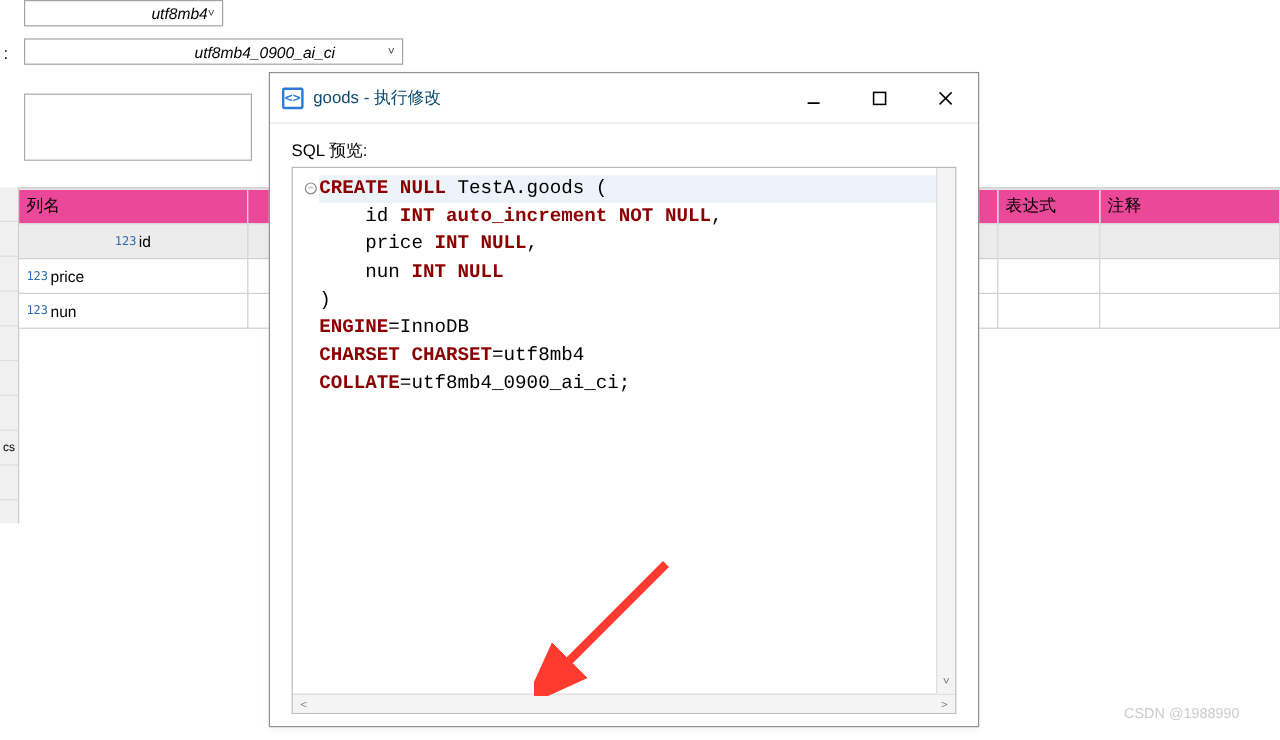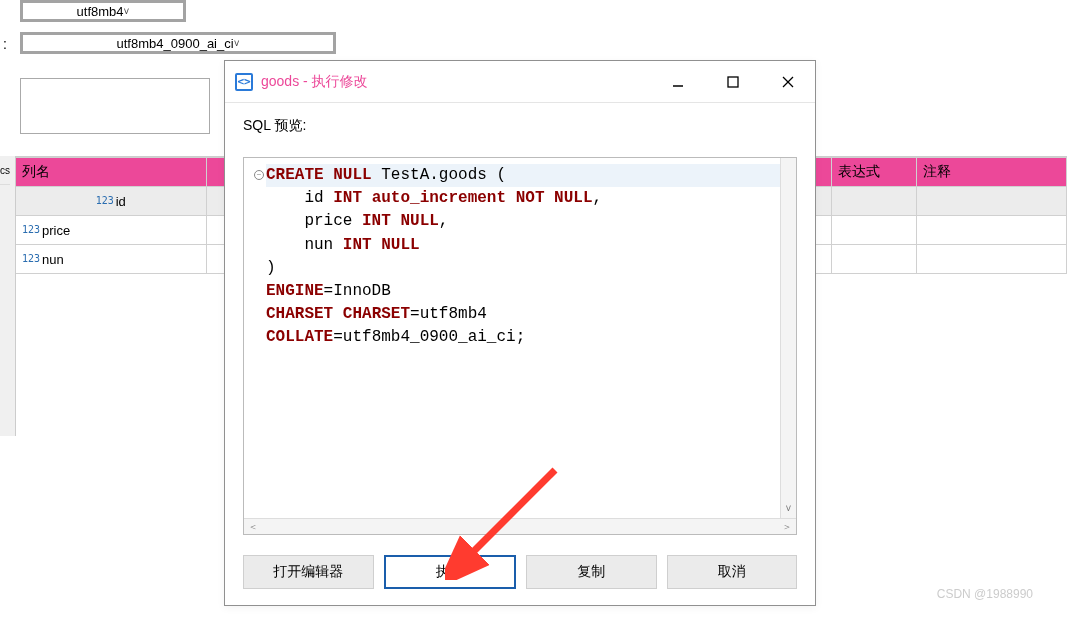--- a/index.html
+++ b/index.html
@@ -9,45 +9,47 @@
       background: #fff;
       width: 1067px;
       height: 617px;
       position: relative;
       overflow: hidden;
     }
 
     
     .bg-combo {
       position: absolute;
-      border: 3px solid #a3a3a3;
-      background: #fff;
-      display: flex;
-      align-items: center;
-      justify-content: center;
+      border: 1px solid #a3a3a3;
+      background: #fff;
+      display: flex;
+      align-items: center;
+      justify-content: flex-end;
       padding: 2px 6px;
       height: 22px;
+      font-style: italic;
     }
     .bg-combo .chev { font-size: 10px; color: #444; }
 
     .bg-textarea {
       position: absolute;
       left: 20px; top: 78px;
       width: 190px; height: 56px;
       border: 1px solid #aaa;
       background: #fff;
     }
 
     .left-gutter {
       position: absolute;
       left: 0; top: 156px;
       width: 16px; height: 280px;
       background: #f0f0f0;
       border-right: 1px solid #ccc;
       display: flex;
+      flex-direction: column;
       text-align: right;
     }
     .left-gutter .cell {
       height: 29px;
       border-bottom: 1px solid #ddd;
     }
 
     .bg-table {
       position: absolute;
       left: 16px; top: 156px;
@@ -107,38 +109,38 @@
       border-radius: 2px;
       display: flex;
       align-items: center;
       justify-content: center;
       color: #2a7ad9;
       font-family: Consolas, monospace;
       font-size: 11px;
       margin-right: 8px;
       font-weight: bold;
     }
-    .title-text { font-size: 14px; color: #ec4899; flex: 1; }
+    .title-text { font-size: 14px; color: #0c4a6e; flex: 1; }
     .win-btns { display: flex; height: 100%; }
     .win-btn {
       width: 55px;
       display: flex;
       align-items: center;
       justify-content: center;
       font-size: 14px;
     }
     .win-btn svg { width: 14px; height: 14px; }
 
     .dialog-body {
       flex: 1;
       padding: 14px 18px 10px 18px;
       display: flex;
       flex-direction: column;
     }
-    .preview-label { font-size: 14px; margin-bottom: 22px; }
+    .preview-label { font-size: 14px; margin-bottom: 4px; }
 
     .sql-box {
       flex: 1;
       border: 1px solid #bbb;
       background: #fff;
       position: relative;
       overflow: hidden;
       display: flex;
       flex-direction: column;
     }
@@ -232,21 +234,21 @@
   </style>
 </head>
 <body>
 
 <div class="bg-combo" style="left:20px; top:0; width:166px;">
   <span>utf8mb4</span>
   <span class="chev">˅</span>
 </div>
 
 <span style="position:absolute; left:3px; top:36px; font-size:14px;">:</span>
-<div class="bg-combo" style="left:20px; top:32px; width:316px;">
+<div class="bg-combo" style="left:20px; top:32px; width:316px;gap:44px;">
   <span>utf8mb4_0900_ai_ci</span>
   <span class="chev">˅</span>
 </div>
 
 <div class="bg-textarea"></div>
 
 <div class="left-gutter">
   <div class="cell"></div>
     <div class="cell"></div>
     <div class="cell"></div>
@@ -336,26 +338,20 @@
       <div class="sql-vscroll">
           <span>˅</span>
         </div>
       <div class="sql-hscroll">
         <span>＜</span>
         <span>＞</span>
       </div>
     </div>
   </div>
 
-  <div class="button-row">
-    <div class="dlg-btn">打开编辑器</div>
-    <div class="dlg-btn primary">执行</div>
-    <div class="dlg-btn">复制</div>
-    <div class="dlg-btn">取消</div>
-  </div>
 </div>
 
 <svg class="arrow-svg" viewBox="0 0 120 120">
   <defs>
     <marker id="ah" markerWidth="10" markerHeight="10" refX="2" refY="3" orient="auto">
       <path d="M0,0 L0,6 L8,3 z" fill="#ff3b2f"></path>
     </marker>
   </defs>
   <line x1="110" y1="10" x2="20" y2="100" stroke="#ff3b2f" stroke-width="7" marker-end="url(#ah)"></line>
 </svg>

